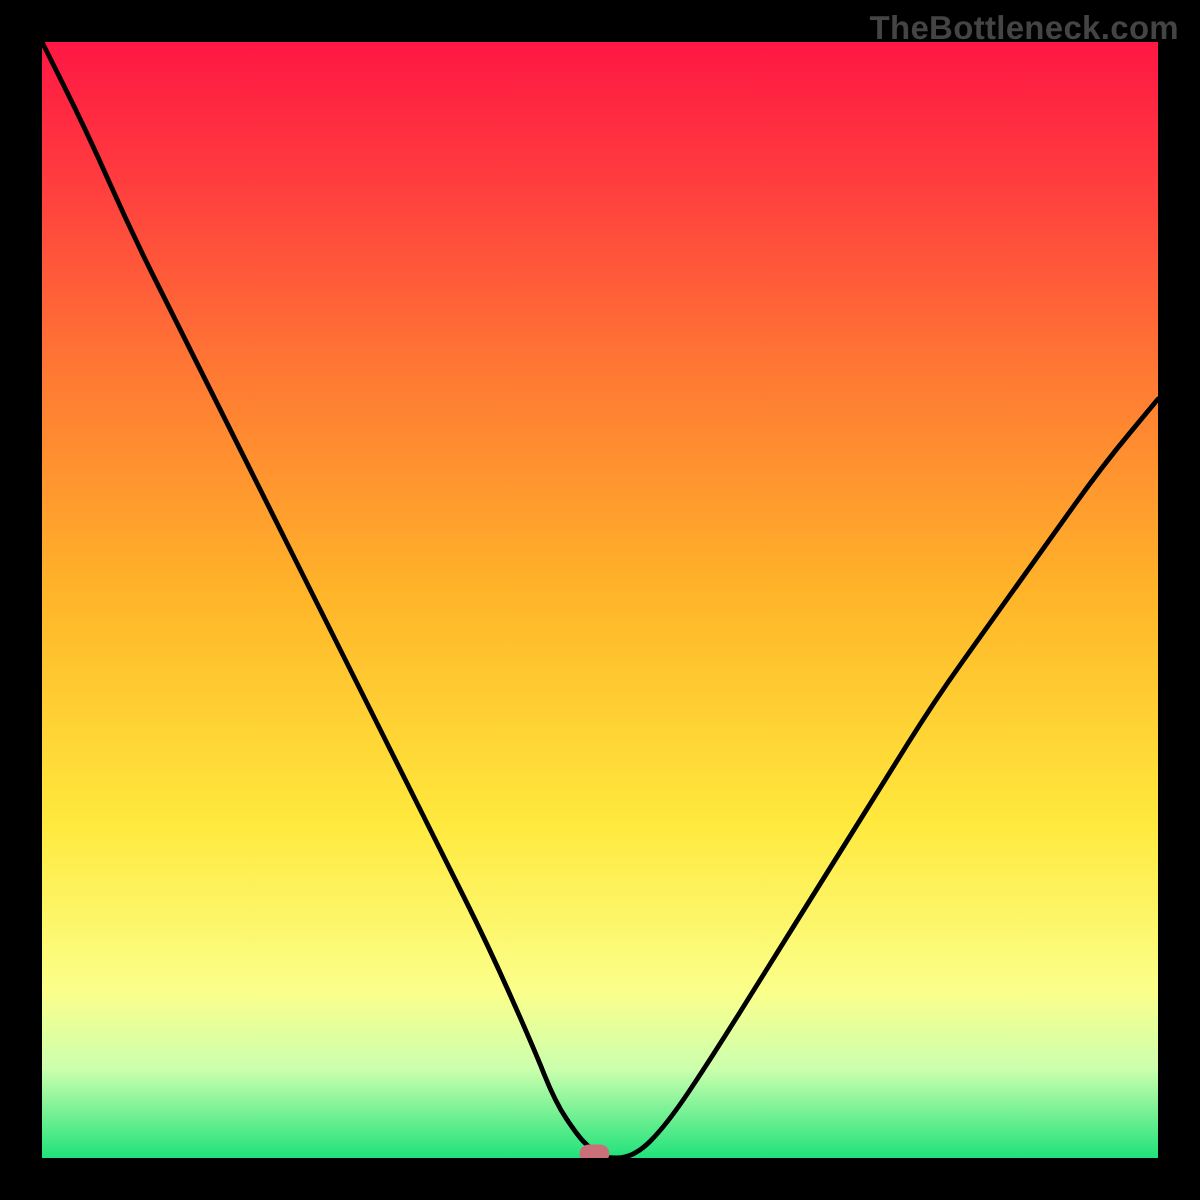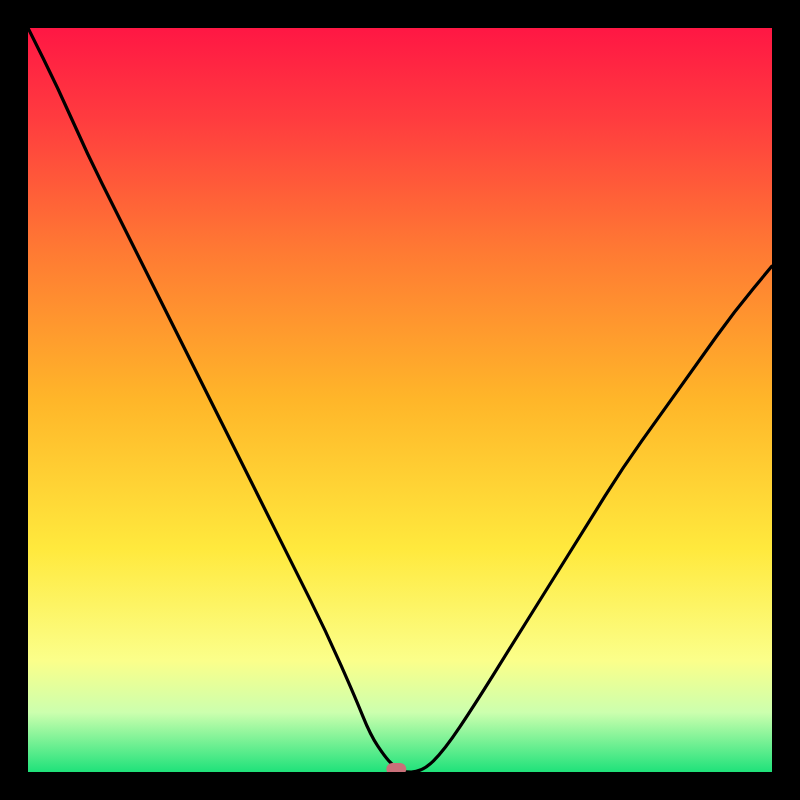--- a/index.html
+++ b/index.html
@@ -44,20 +44,21 @@
     stroke-linejoin: round;
   }
   .marker {
     fill: #c97079;
   }
 </style>
 </head>
 <body>
 <div class="frame">
 
+  <div class="watermark">TheBottleneck.com</div>
 
   <svg class="plot" viewBox="0 0 800 800">
     <defs>
       <linearGradient id="bg-grad" x1="0" y1="0" x2="0" y2="1">
         <stop id="g0" offset="0%" stop-color="#ff1744"></stop>
         <stop id="g1" offset="12%" stop-color="#ff3b3f"></stop>
         <stop id="g2" offset="30%" stop-color="#ff7a33"></stop>
         <stop id="g3" offset="50%" stop-color="#ffb629"></stop>
         <stop id="g4" offset="70%" stop-color="#ffe93d"></stop>
         <stop id="g5" offset="85%" stop-color="#fbff8a"></stop>

